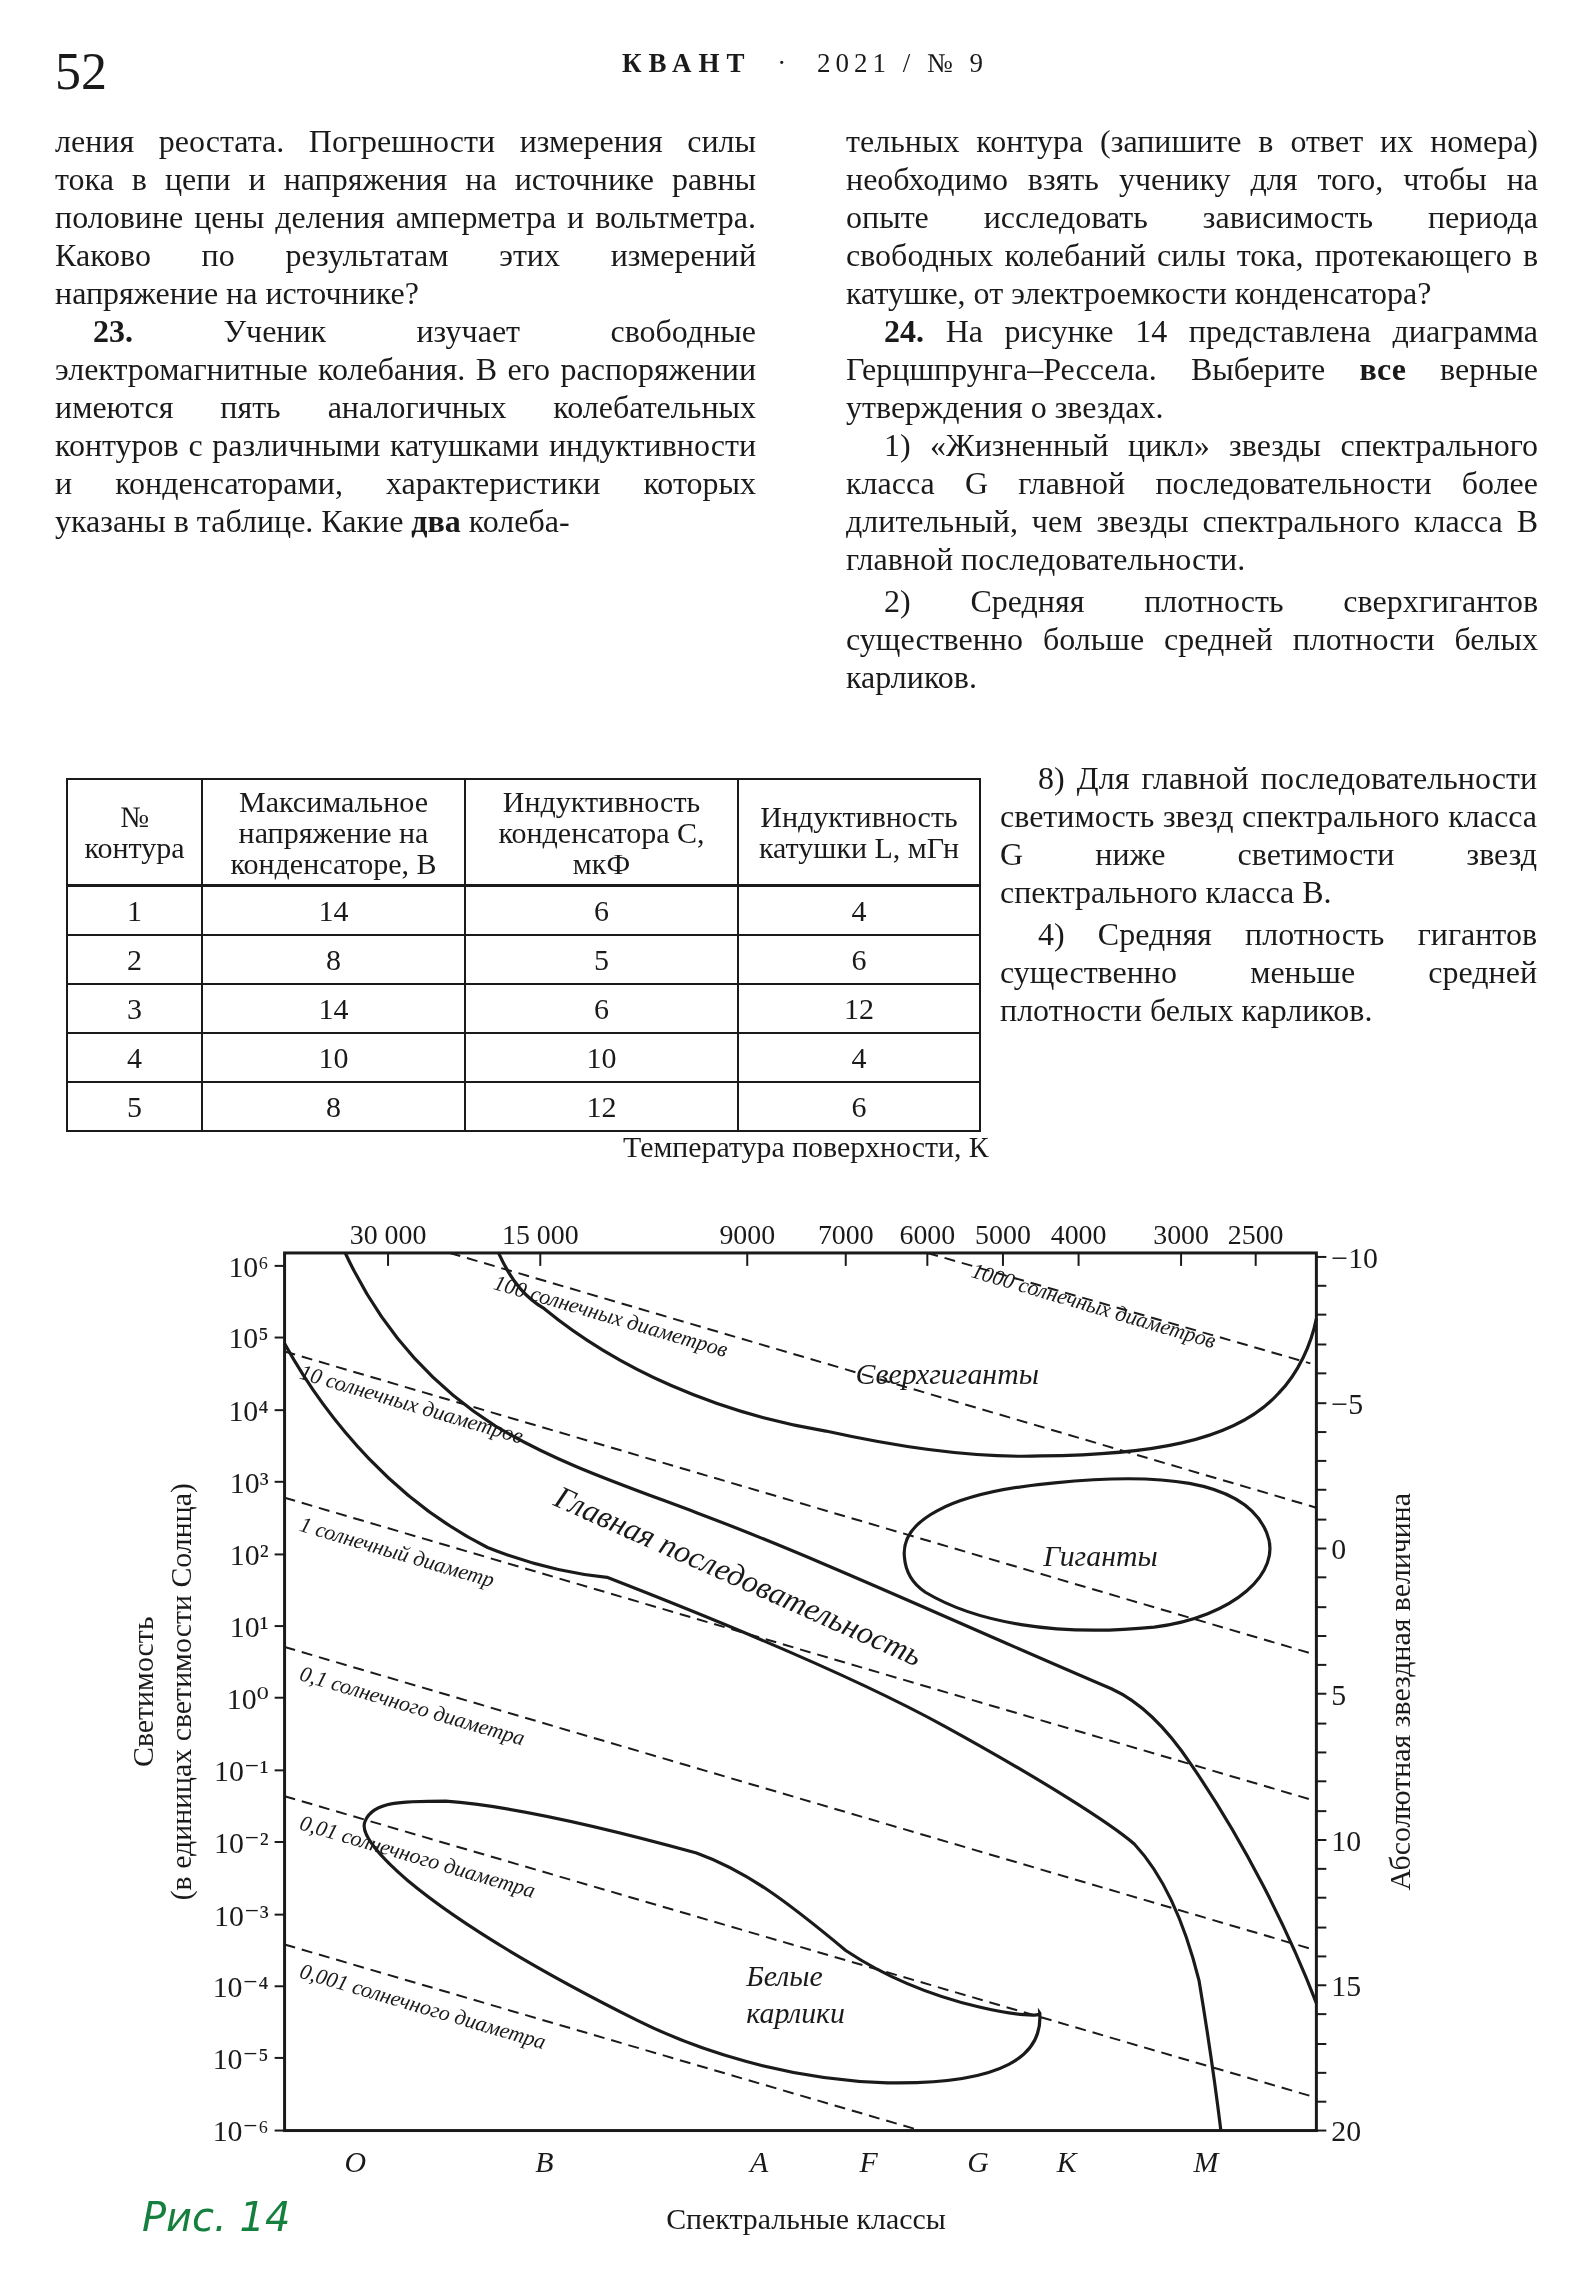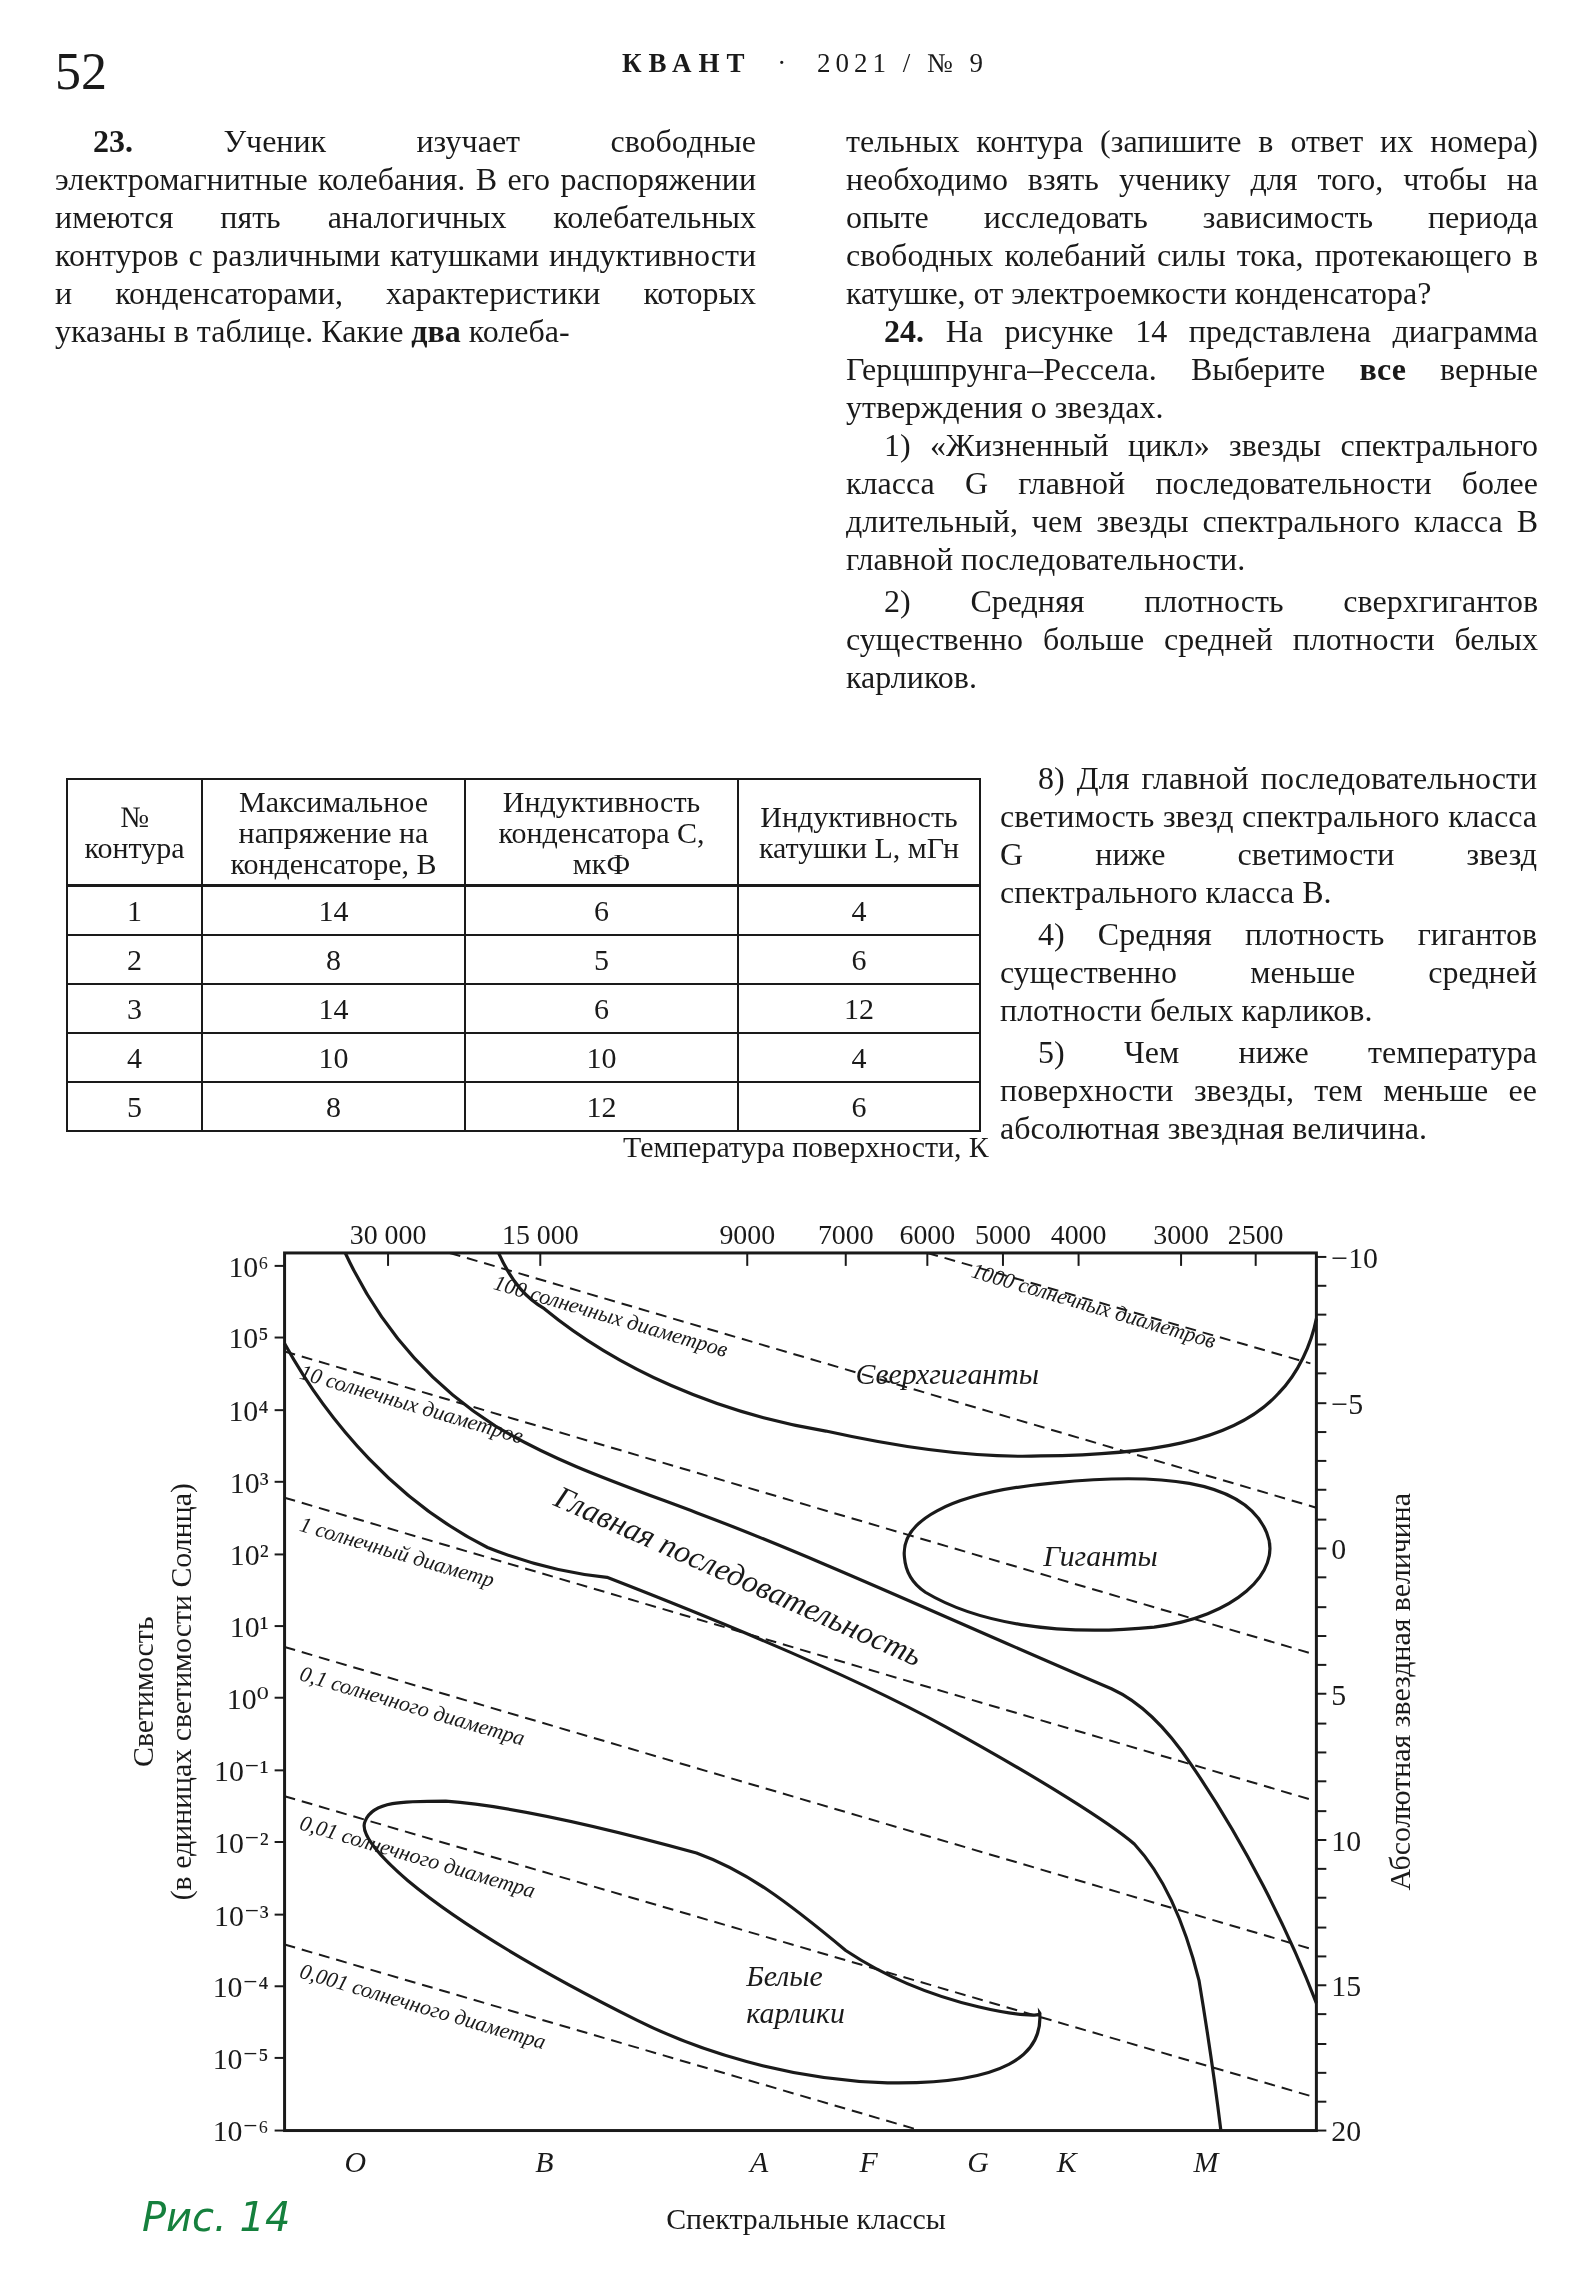--- a/index.html
+++ b/index.html
@@ -28,34 +28,34 @@
 <body>
 
 <div class="abs pagenum">52</div>
 <div class="abs runhead">
   <b>КВАНТ</b>
   <span style="margin:0 14px;">·</span>
   <span>2021 / № 9</span>
 </div>
 
 <div class="col left">
+  <p>ления реостата. Погрешности измерения силы тока в цепи и напряжения на источнике равны половине цены деления амперметра и вольтметра. Каково по результатам этих измерений напряжение на источнике?</p>
   <p class="ind"><b>23.</b> <span>Ученик изучает свободные электромагнитные колебания. В его распоряжении имеются пять аналогичных колебательных контуров с различными катушками индуктивности и конденсаторами, характеристики которых указаны в таблице. Какие </span><b>два</b><span> колеба-</span></p>
 </div>
 
 <div class="col right">
   <p>тельных контура (запишите в ответ их номера) необходимо взять ученику для того, чтобы на опыте исследовать зависимость периода свободных колебаний силы тока, протекающего в катушке, от электроемкости конденсатора?</p>
   <p class="ind"><b>24.</b> <span>На рисунке 14 представлена диаграмма Герцшпрунга–Рессела. Выберите </span><b>все</b><span> верные утверждения о звездах.</span></p>
   <p class="ind">1) «Жизненный цикл» звезды спектрального класса G главной последовательности более длительный, чем звезды спектрального класса B главной последовательности.</p>
   <p class="ind" style="margin-top:4px;">2) Средняя плотность сверхгигантов существенно больше средней плотности белых карликов.</p>
 </div>
 
 <div class="col right2">
   <p class="ind">8) Для главной последовательности светимость звезд спектрального класса G ниже светимости звезд спектрального класса B.</p>
   <p class="ind" style="margin-top:4px;">4) Средняя плотность гигантов существенно меньше средней плотности белых карликов.</p>
-  <p class="ind" style="margin-top:4px;">5) Чем ниже температура поверхности звезды, тем меньше ее абсолютная звездная величина.</p>
 </div>
 
 <table class="dt">
   <thead>
     <tr>
       <th style="width:129px">№ контура</th>
       <th style="width:257px">Максимальное напряжение на конденсаторе, В</th>
       <th style="width:267px">Индуктивность конденсатора C, мкФ</th>
       <th>Индуктивность катушки L, мГн</th>
     </tr>

